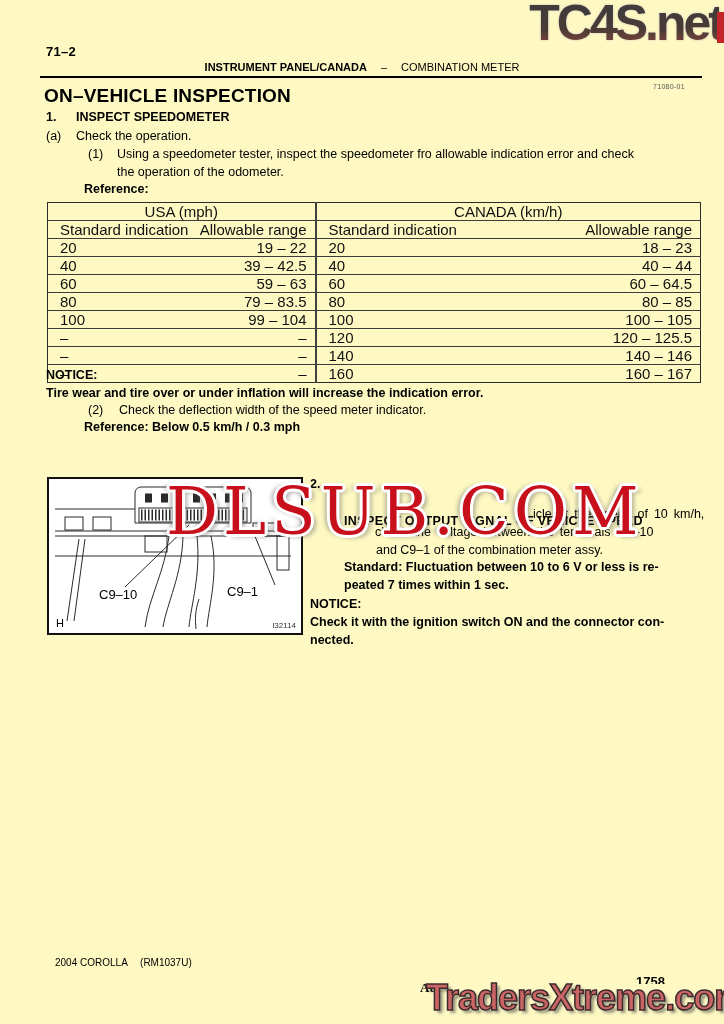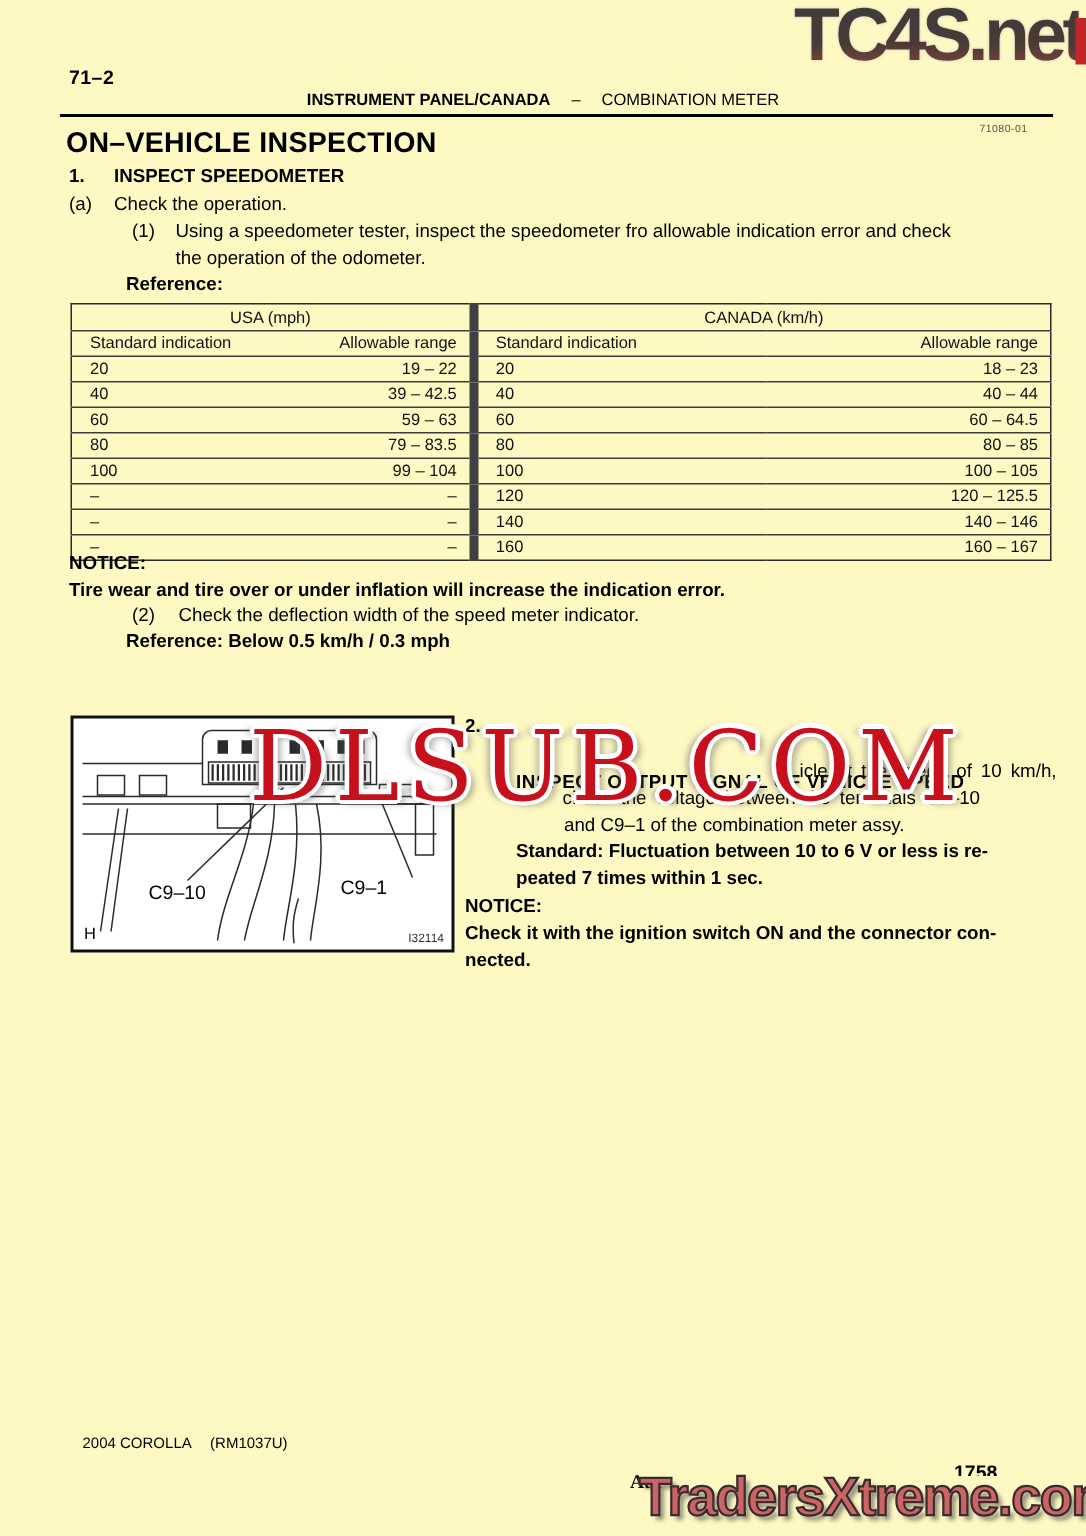--- a/index.html
+++ b/index.html
@@ -45,30 +45,30 @@
   .crumb .sep{margin:0 14px; font-weight:normal;}
   .head-rule{left:40px; top:76px; width:662px; height:2px; background:#000;}
   .doc-code{left:653px; top:83px; font-size:7px; color:#555; letter-spacing:.3px;}
   .title{left:44px; top:85px; font-size:19px; font-weight:bold; letter-spacing:.2px;}
   
   .t{font-size:12.5px;}
   
   .spec-table{
     position:absolute; left:47px; top:202px; width:653px;
     border-collapse:collapse; table-layout:fixed;
-    font-size:11px; color:#111;
+    font-size:15px; color:#111;
     border:1.5px solid #2b2b2b;
   }
   .spec-table th,.spec-table td{
     font-weight:normal; height:16px; padding:0; border-top:1px solid #3c3c3c;
     overflow:hidden; white-space:nowrap;
   }
   .spec-table thead tr:first-child th{border-top:none; height:17px;}
   .spec-table .grp{text-align:center;}
-  .spec-table .grp-r, .spec-table .c2{border-left:6px solid #404040;}
+  .spec-table .grp-r, .spec-table .c2{border-left:2px solid #404040;}
   .spec-table .c0{text-align:left; padding-left:12px;}
   .spec-table .c1{text-align:right; padding-right:8px;}
   .spec-table .c2{text-align:left; padding-left:12px;}
   .spec-table .c3{text-align:right; padding-right:8px;}
   
   .figure{
     position:absolute; left:47px; top:477px; width:252px; height:154px;
     border:2px solid #111; background:#fff;
   }
   .fig-label{position:absolute; font-size:13px; white-space:nowrap;}

